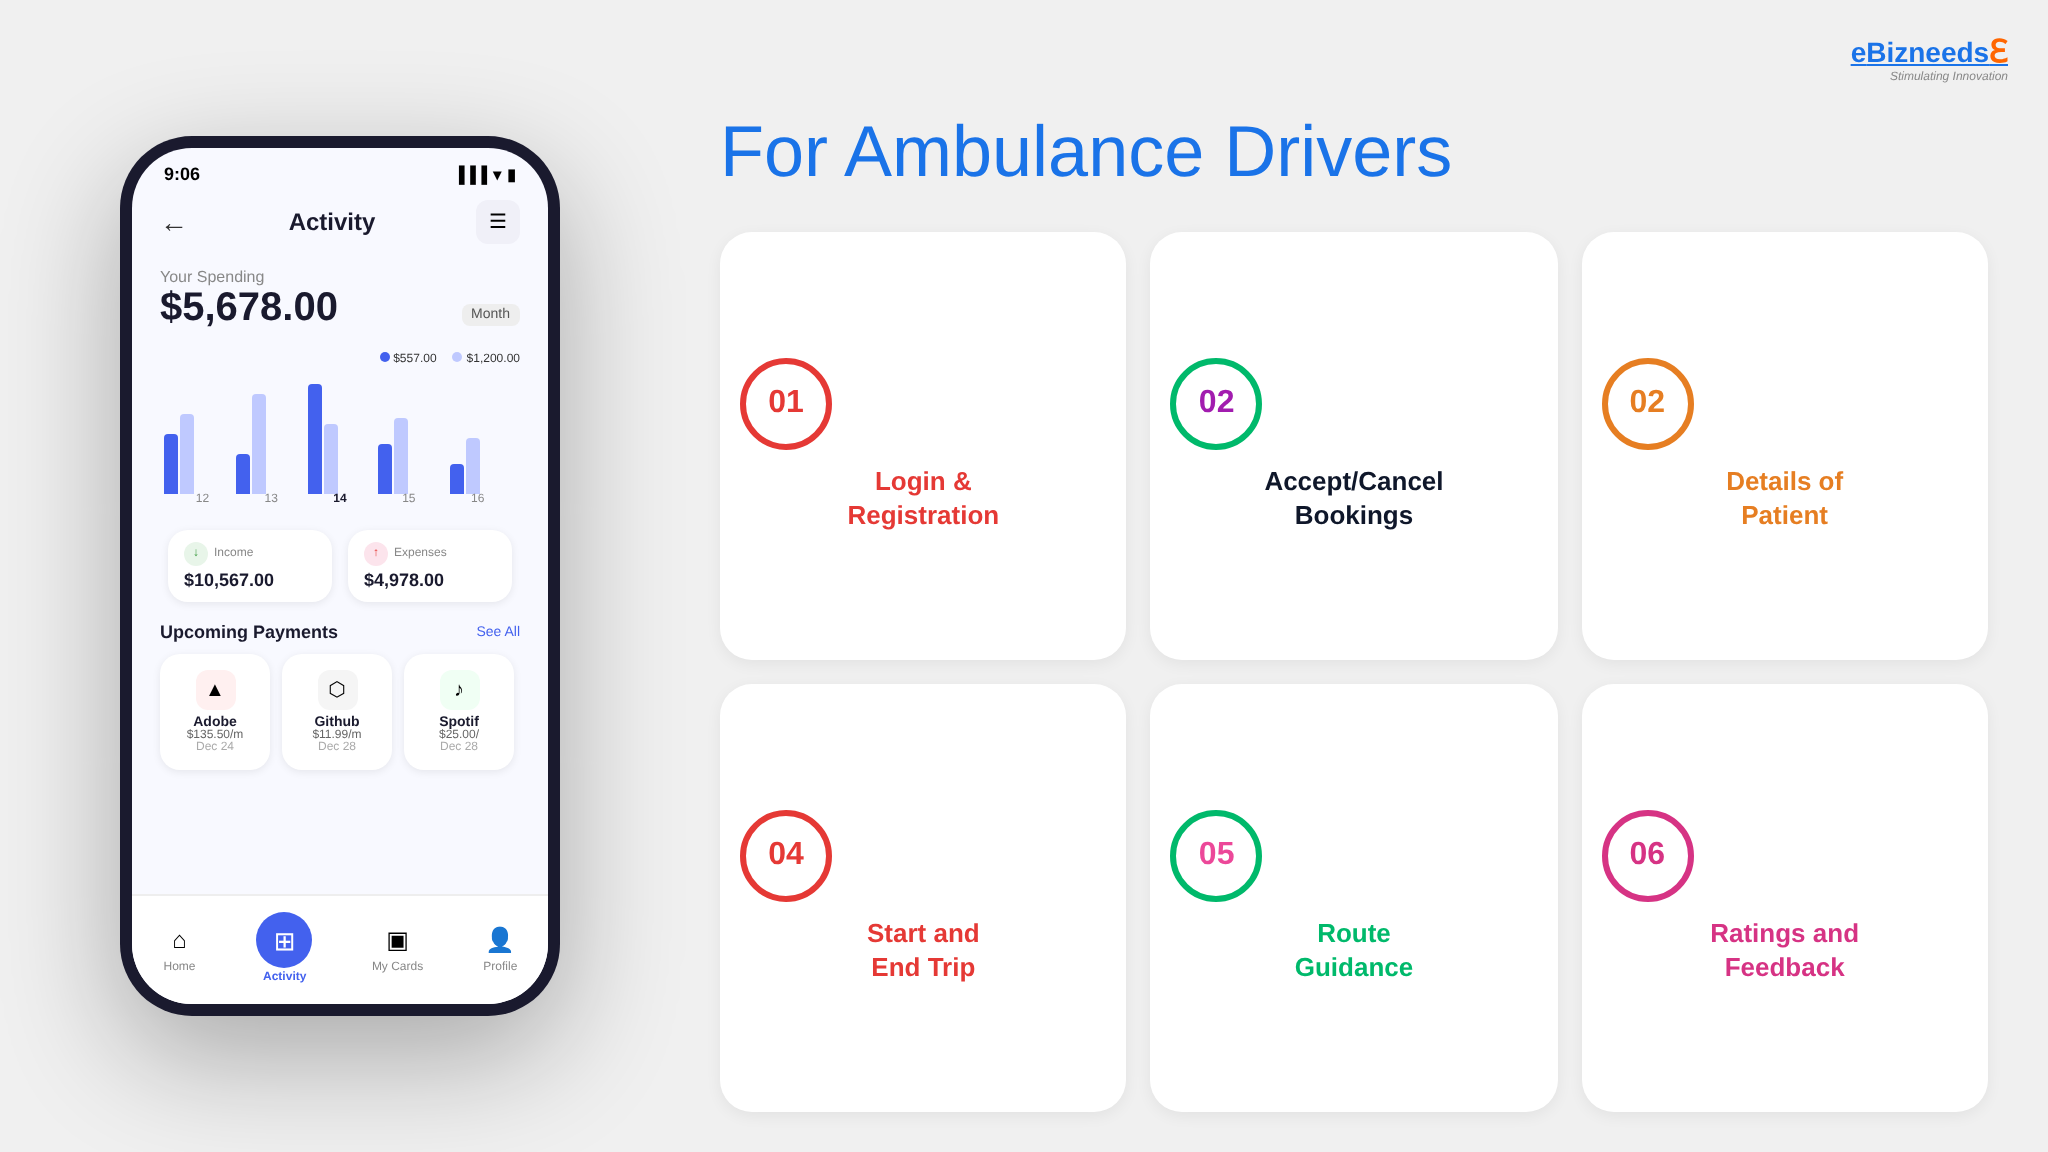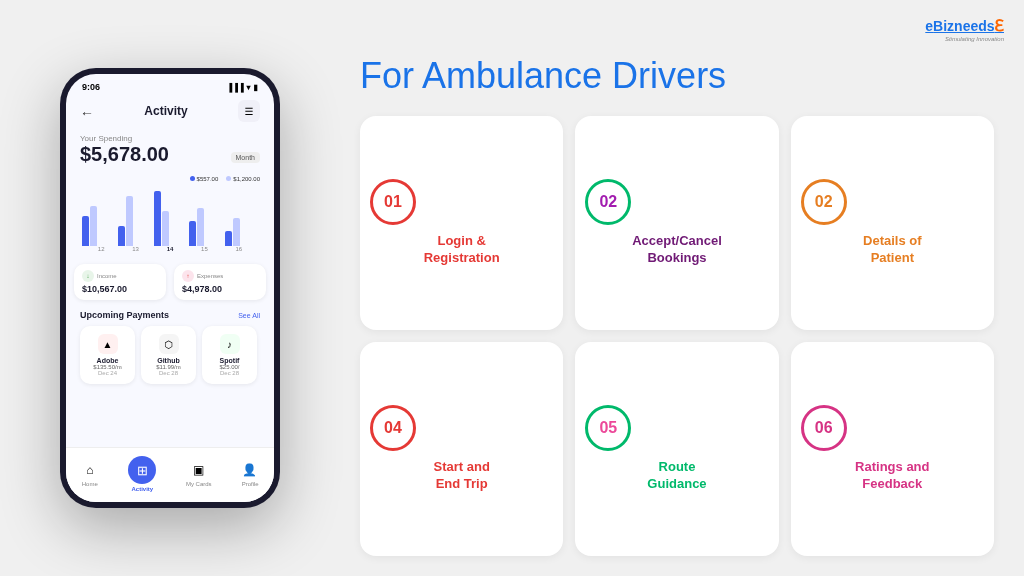--- a/index.html
+++ b/index.html
@@ -169,21 +169,21 @@
     }
 
     .chart-x-label.active {
       font-weight: 700;
       color: #1a1a2e;
     }
 
     .income-expense-row {
       display: flex;
       gap: 8px;
-      padding: 6px 8px;
+      padding: 6px 18px;
     }
 
     .ie-card {
       flex: 1;
       background: #fff;
       border-radius: 10px;
       padding: 6px 8px;
       box-shadow: 0 1px 4px rgba(0,0,0,0.08);
     }
 
@@ -381,21 +381,21 @@
     .circle-pink { border-color: #d63384; color: #d63384; }
 
     .feature-label {
       font-size: 13px;
       font-weight: 700;
       text-align: center;
       line-height: 1.3;
     }
 
     .label-red { color: #e53935; }
-    .label-green { color: #701a75; }
+    .label-green { color: #0f172a; }
     .label-orange { color: #e67e22; }
     .label-red2 { color: #e53935; }
     .label-teal { color: #00b96b; }
     .label-pink { color: #d63384; }
   </style>
 </head>
 <body>
 
 <div class="left-panel">
   <div class="phone-outer">

